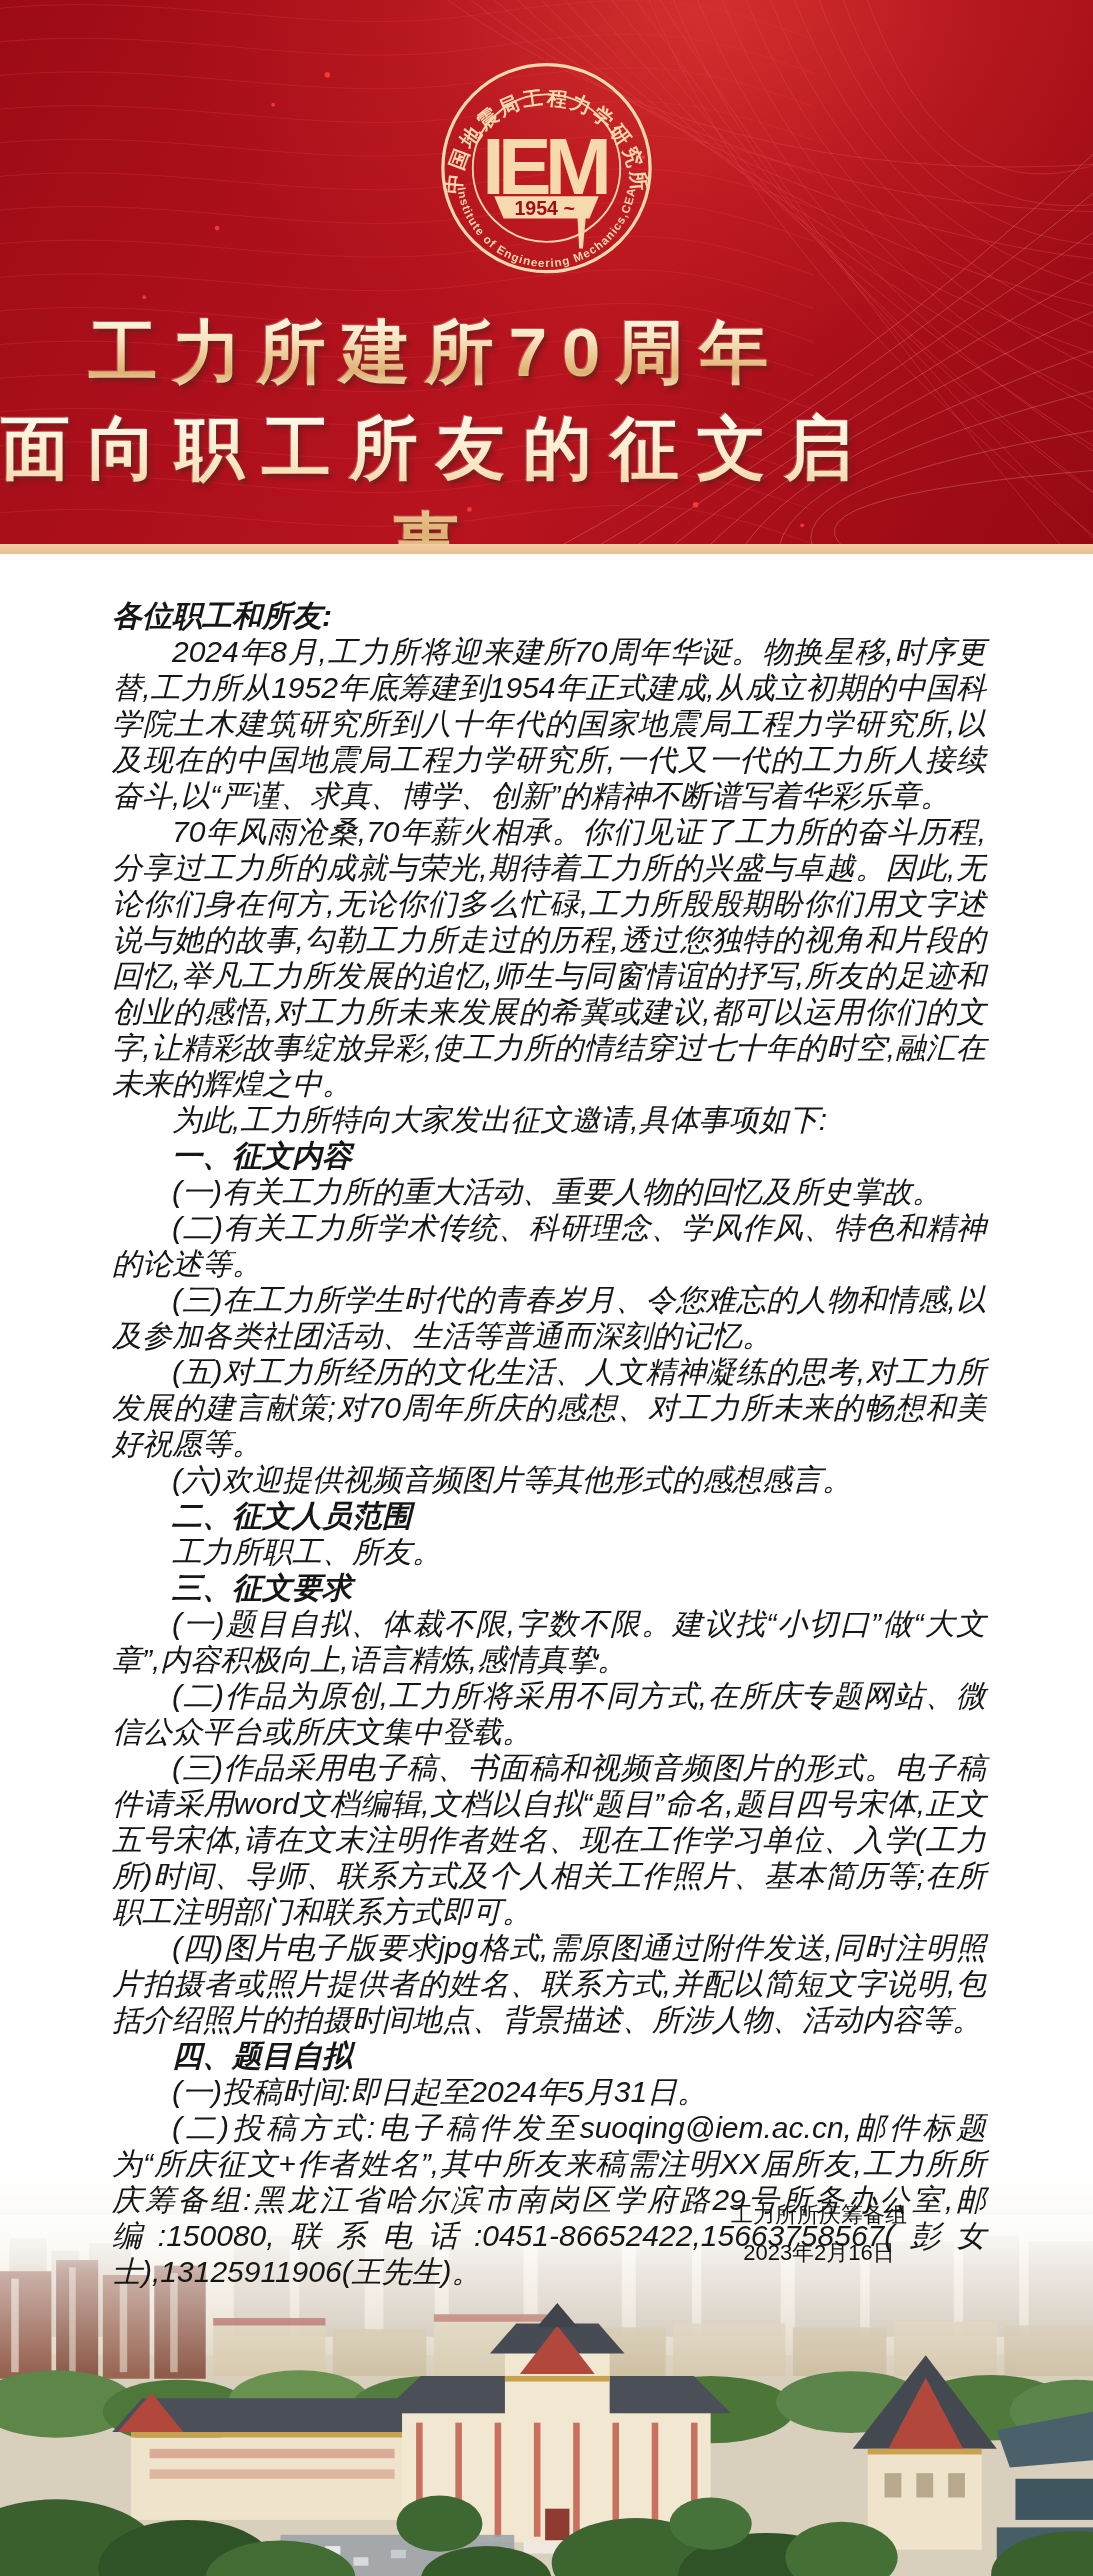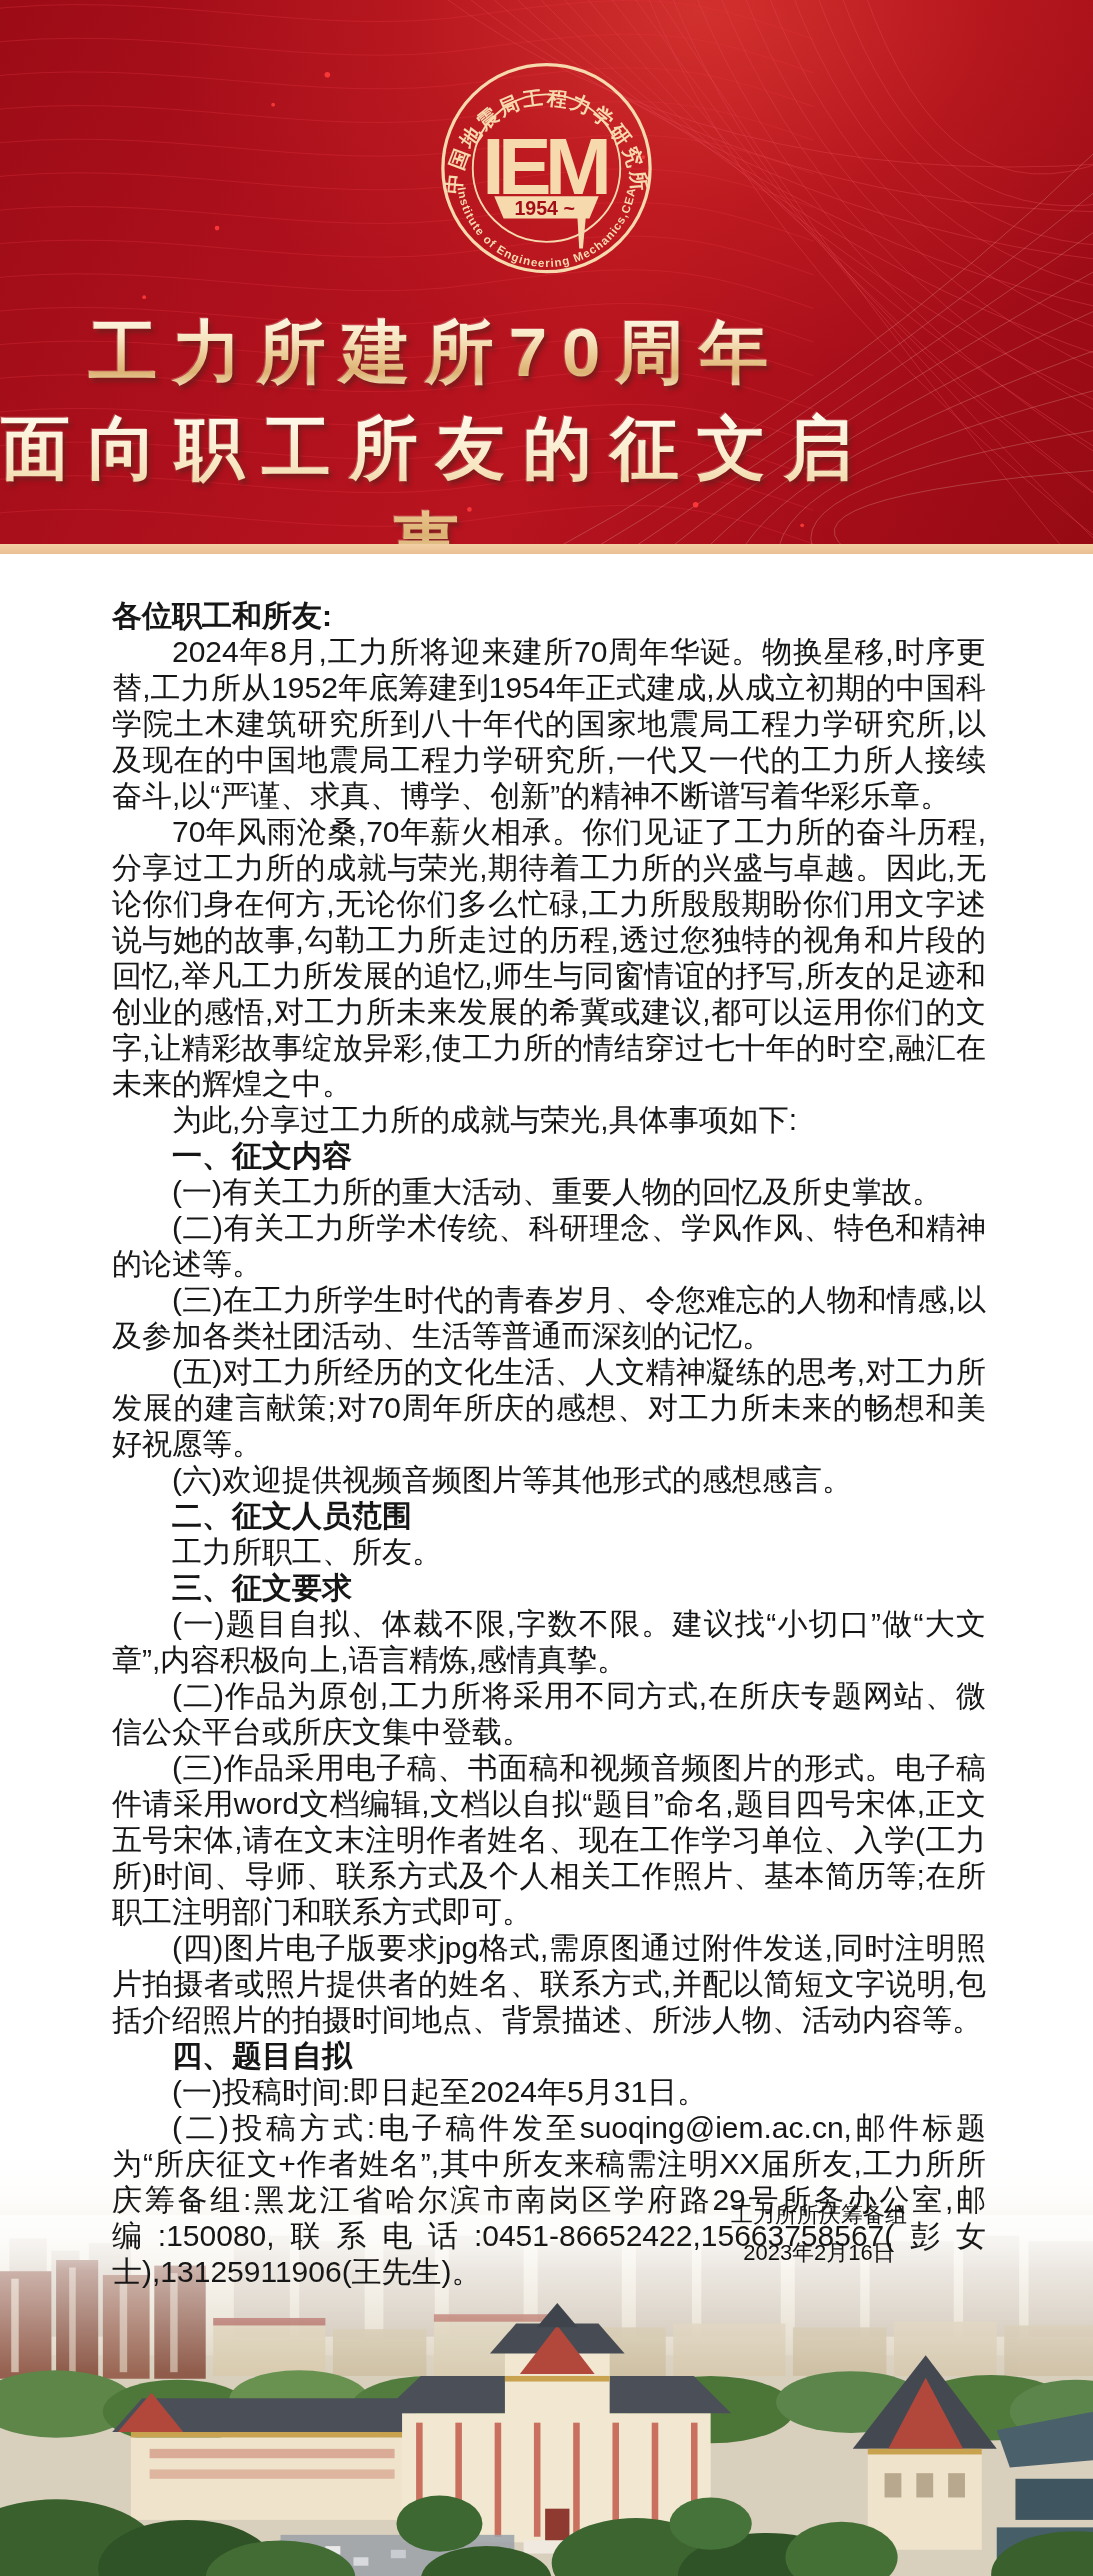--- a/index.html
+++ b/index.html
@@ -27,21 +27,21 @@
     -webkit-background-clip:text;background-clip:text;color:transparent;
     -webkit-text-fill-color:transparent;
     filter:drop-shadow(3.7px 4.7px 1.9px rgba(92,8,8,.65)) drop-shadow(-0.9px -0.9px 0 rgba(255,250,235,.25));
   }
   .tline-1{letter-spacing:15px;}
   .tline-2{letter-spacing:18px;}
   .gold-strip{position:absolute;left:0;top:544px;width:1094px;height:10.3px;background:linear-gradient(180deg,#f3cfa5,#e9bf92);}
   
   .content{
     position:absolute;left:112px;top:598px;width:874px;z-index:2;
-    color:#161616;font-size:30px;line-height:36px;text-align:justify;
+    color:#161616;font-size:30px;line-height:36px;text-align:justify;font-style:italic;
   }
   .content p{margin:0;text-indent:2em;}
   .content p.salutation{text-indent:0;font-weight:700;}
   .content p.heading{font-weight:700;}
   
   .signature{
     position:absolute;top:2196px;right:187px;z-index:3;text-align:center;
     color:#101010;font-size:22px;line-height:38px;
   }
   
@@ -134,21 +134,21 @@
       <span class="tline tline-2">面向职工所友的征文启事</span>
     </h1>
   </header>
 
   <div class="gold-strip"></div>
 
   <main class="content">
     <p class="salutation">各位职工和所友:</p>
     <p class="para">2024年8月,工力所将迎来建所70周年华诞。物换星移,时序更替,工力所从1952年底筹建到1954年正式建成,从成立初期的中国科学院土木建筑研究所到八十年代的国家地震局工程力学研究所,以及现在的中国地震局工程力学研究所,一代又一代的工力所人接续奋斗,以“严谨、求真、博学、创新”的精神不断谱写着华彩乐章。</p>
     <p class="para">70年风雨沧桑,70年薪火相承。你们见证了工力所的奋斗历程,分享过工力所的成就与荣光,期待着工力所的兴盛与卓越。因此,无论你们身在何方,无论你们多么忙碌,工力所殷殷期盼你们用文字述说与她的故事,勾勒工力所走过的历程,透过您独特的视角和片段的回忆,举凡工力所发展的追忆,师生与同窗情谊的抒写,所友的足迹和创业的感悟,对工力所未来发展的希冀或建议,都可以运用你们的文字,让精彩故事绽放异彩,使工力所的情结穿过七十年的时空,融汇在未来的辉煌之中。</p>
-    <p class="para">为此,分享过工力所的成就与荣光,具体事项如下:</p>
+    <p class="para">为此,工力所特向大家发出征文邀请,具体事项如下:</p>
     <p class="heading">一、征文内容</p>
     <p class="para">(一)有关工力所的重大活动、重要人物的回忆及所史掌故。</p>
     <p class="para">(二)有关工力所学术传统、科研理念、学风作风、特色和精神的论述等。</p>
     <p class="para">(三)在工力所学生时代的青春岁月、令您难忘的人物和情感,以及参加各类社团活动、生活等普通而深刻的记忆。</p>
     <p class="para">(五)对工力所经历的文化生活、人文精神凝练的思考,对工力所发展的建言献策;对70周年所庆的感想、对工力所未来的畅想和美好祝愿等。</p>
     <p class="para">(六)欢迎提供视频音频图片等其他形式的感想感言。</p>
     <p class="heading">二、征文人员范围</p>
     <p class="para">工力所职工、所友。</p>
     <p class="heading">三、征文要求</p>
     <p class="para">(一)题目自拟、体裁不限,字数不限。建议找“小切口”做“大文章”,内容积极向上,语言精炼,感情真挚。</p>

